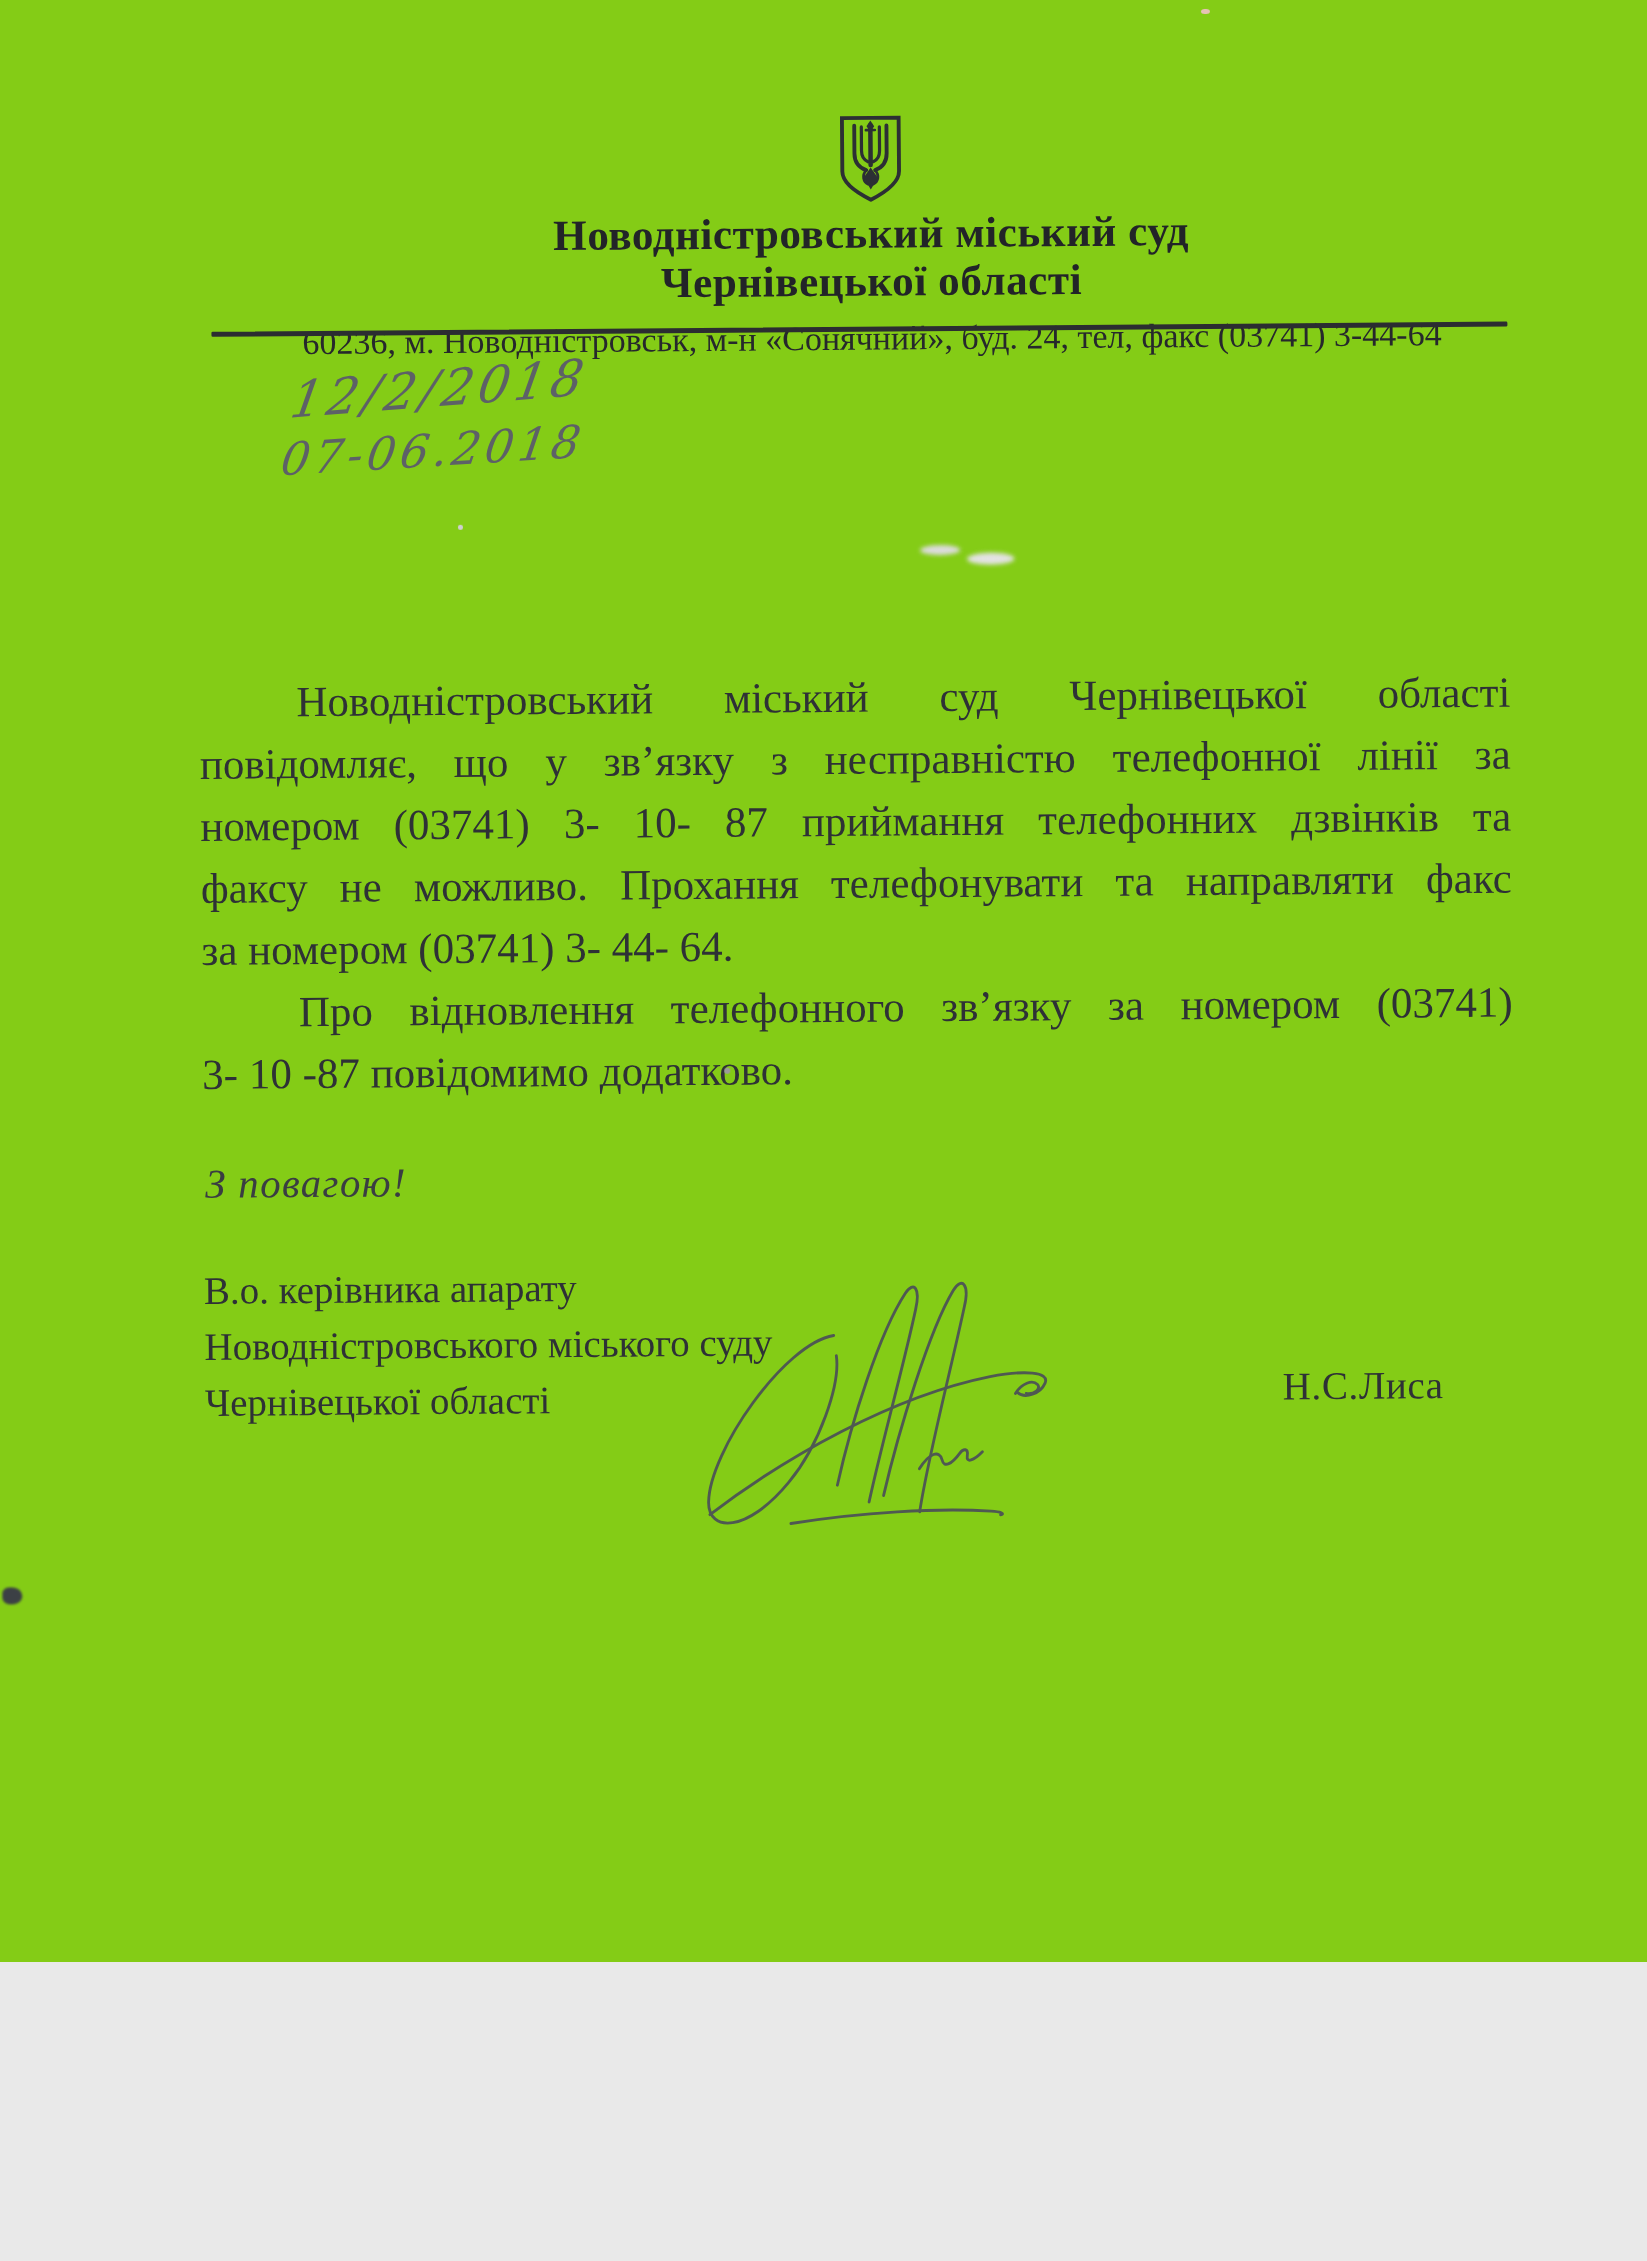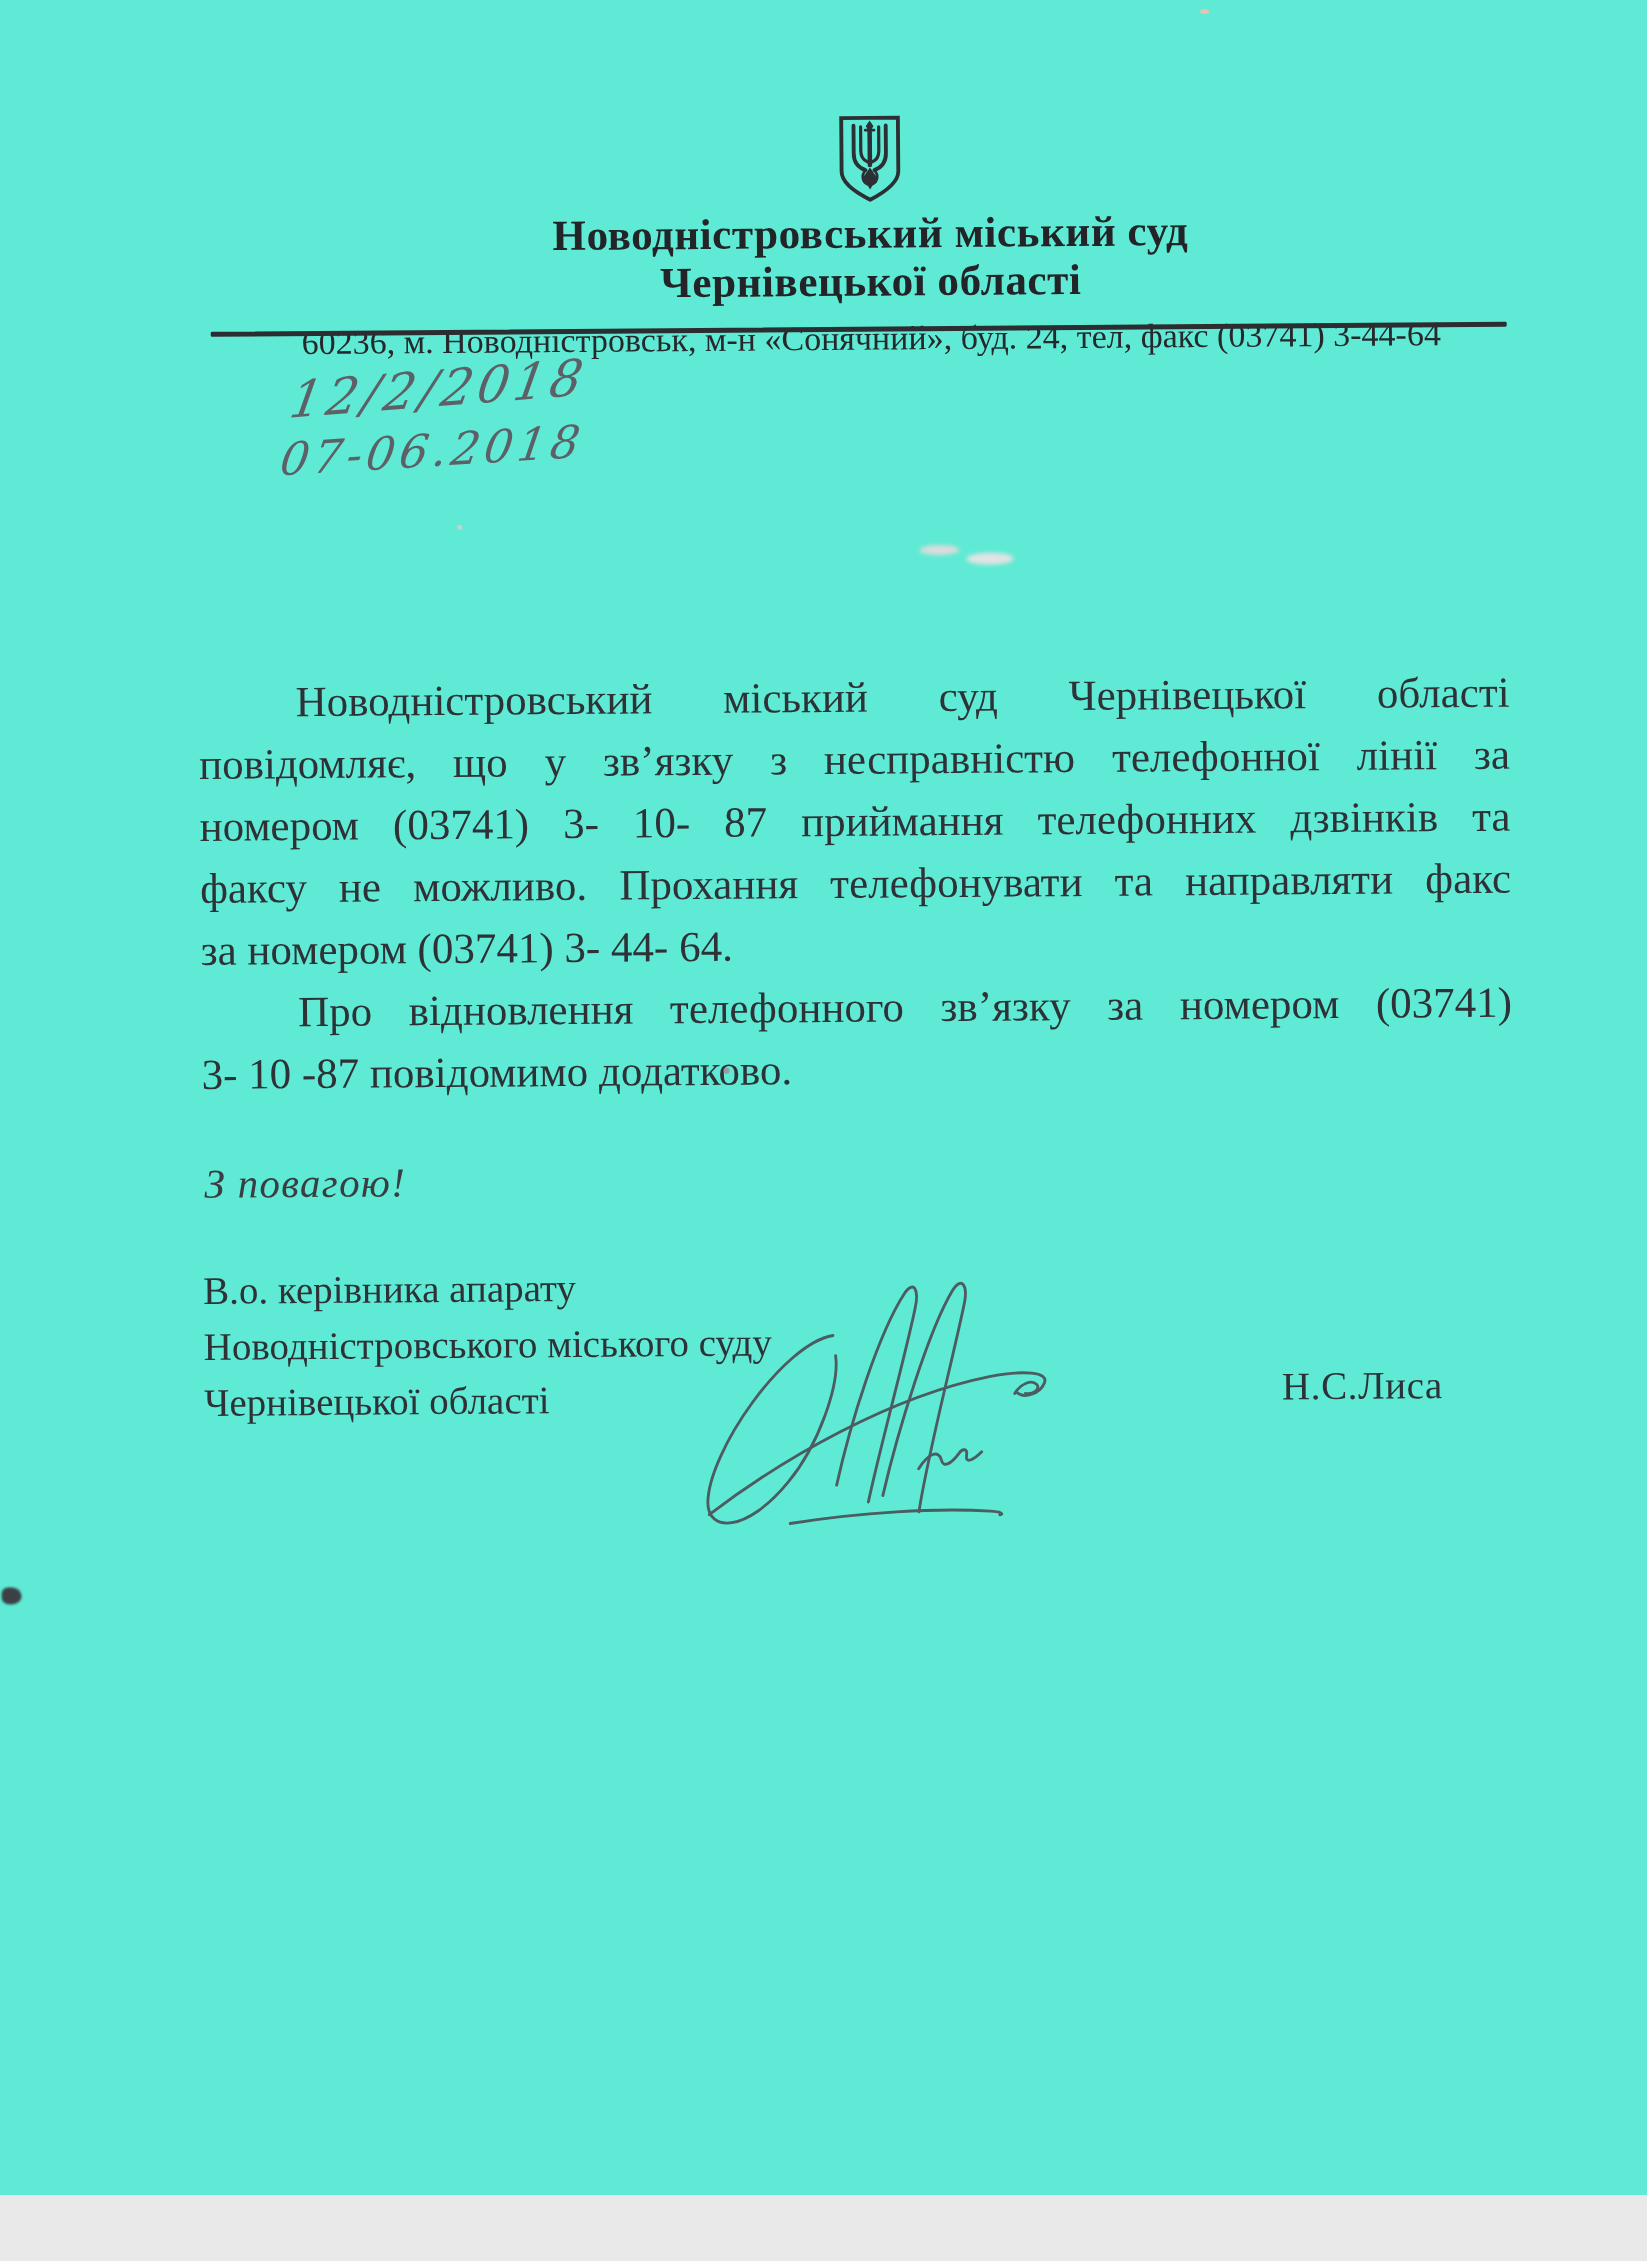--- a/index.html
+++ b/index.html
@@ -1,19 +1,19 @@
 <!DOCTYPE html>
 <html style="font-size:10.3px"><head>
 <meta charset="utf-8">
 <style>
   html,body{margin:0;padding:0;background:#e9e9e9;}
   .page{
     position:relative;
-    width:1647px;height:2195px;
-    background:#5eead4;
+    width:1647px;height:1962px;
+    background:#84cc16;
     overflow:hidden;
     font-family:"Liberation Serif", serif;
   }
   .scan{
     position:absolute;inset:0;
     transform:rotate(-0.45deg);
     transform-origin:50% 40%;
   }
   
   .letterhead{

